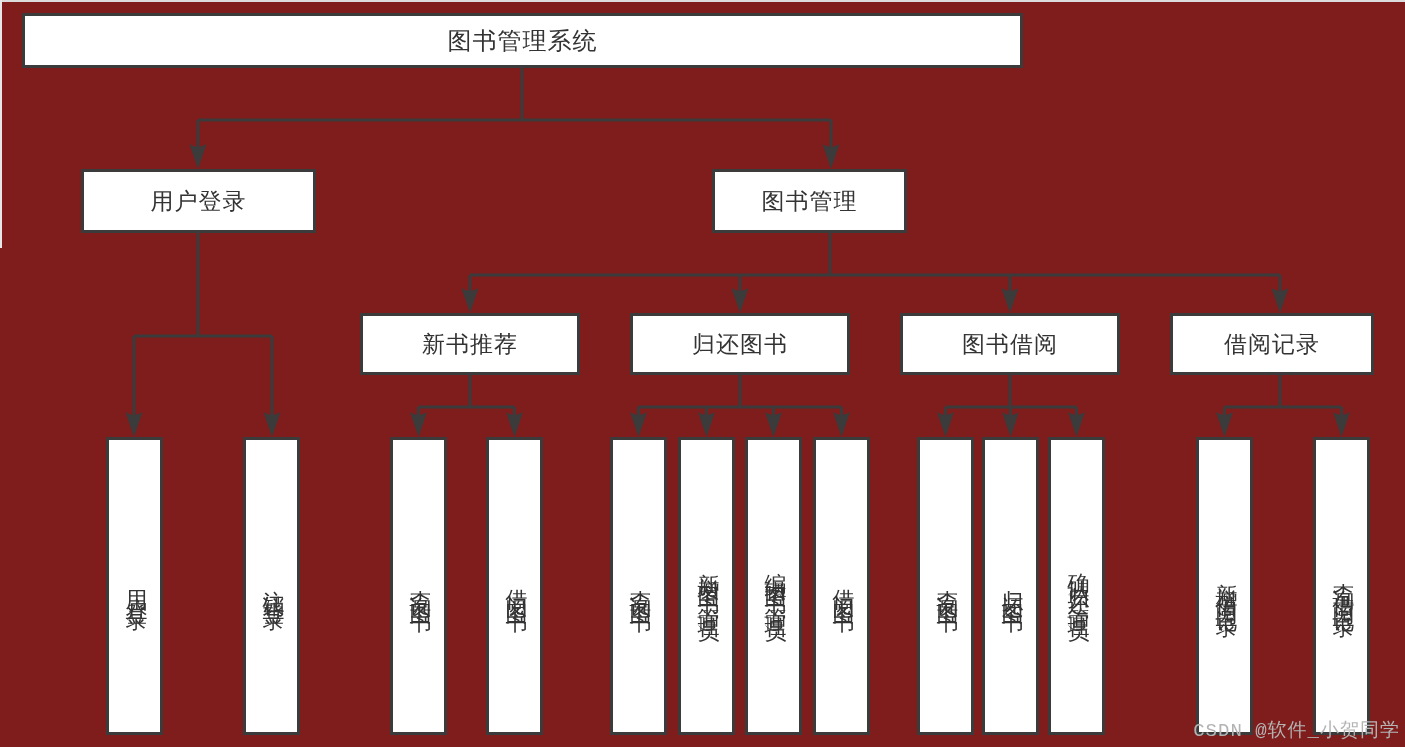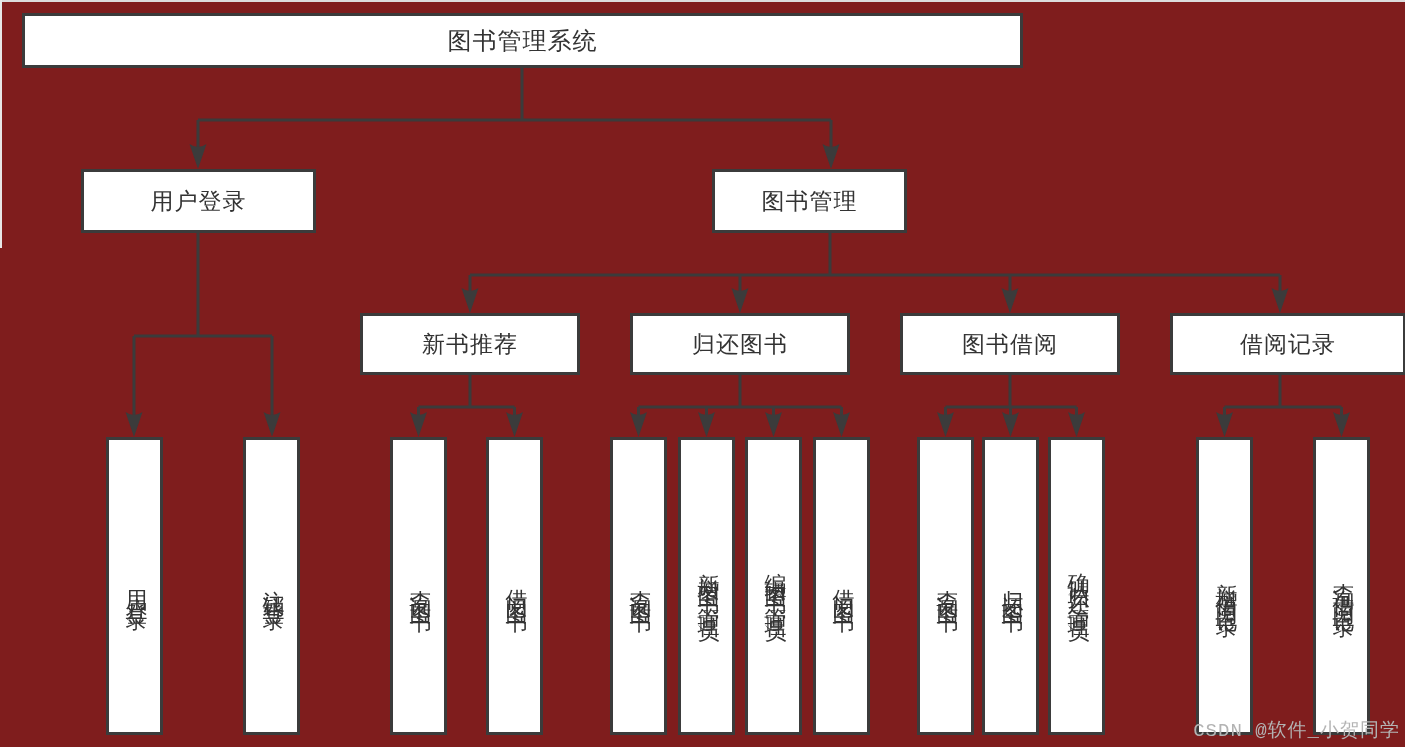--- a/index.html
+++ b/index.html
@@ -104,21 +104,21 @@
 
   <div class="node" style="left:360px;top:313px;width:220px;height:62px;text-align:right;">
     <span class="hlabel">新书推荐</span>
   </div>
   <div class="node" style="left:630px;top:313px;width:220px;height:62px;">
     <span class="hlabel">归还图书</span>
   </div>
   <div class="node" style="left:900px;top:313px;width:220px;height:62px;">
     <span class="hlabel">图书借阅</span>
   </div>
-  <div class="node" style="left:1170px;top:313px;width:236px;height:62px;">
+  <div class="node" style="left:1170px;top:313px;width:204px;height:62px;">
     <span class="hlabel">借阅记录</span>
   </div>
 
   <div class="node" style="left:106px;top:437px;width:57px;height:298px;">
     <span class="vtext">用户登录</span>
   </div>
   <div class="node" style="left:243px;top:437px;width:57px;height:298px;">
     <span class="vtext">注销登录</span>
   </div>
 

